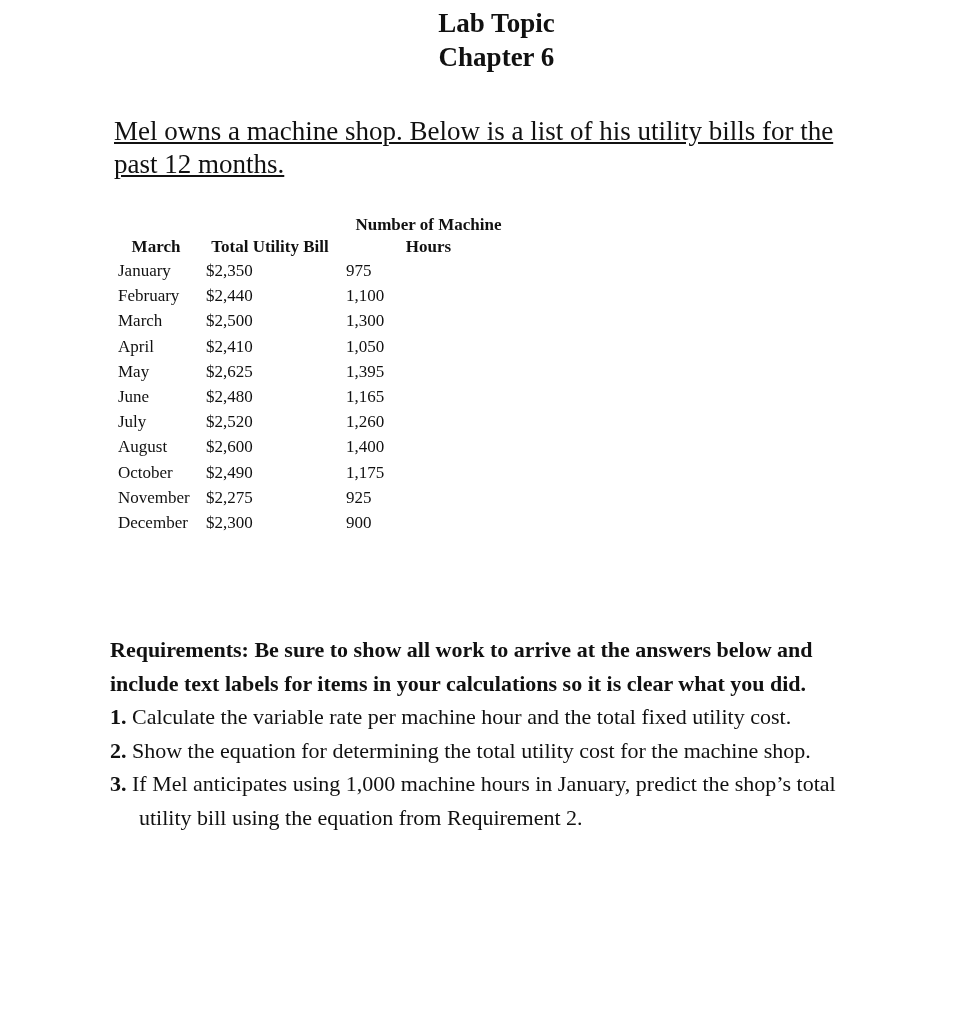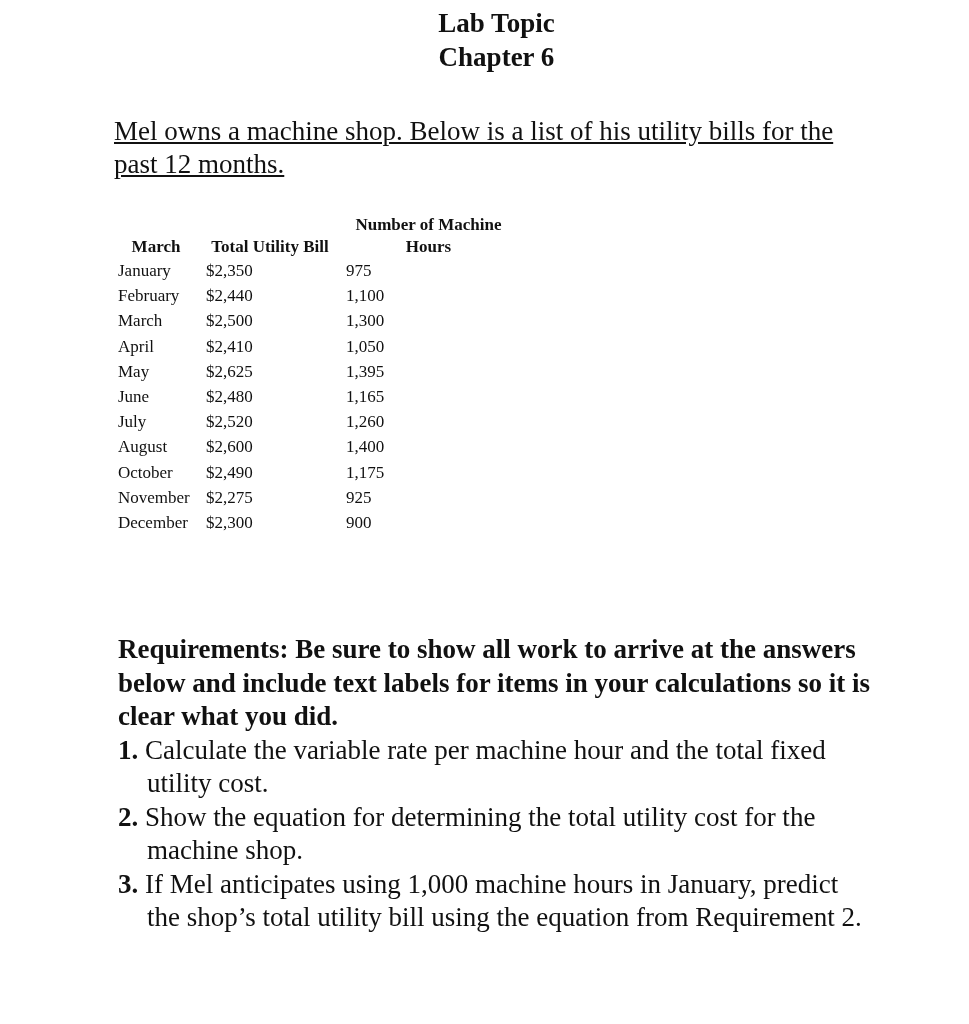--- a/index.html
+++ b/index.html
@@ -23,22 +23,22 @@
       font-weight: bold; font-size: 17px; line-height: 22px; padding: 0 6px;
       text-align: center; vertical-align: bottom;
     }
     table.data td {
       line-height: 25.2px; padding: 0 6px; text-align: left;
     }
     .col-month { width: 76px; }
     .col-bill { width: 128px; }
     .col-hours { width: 165px; }
     .req {
-      position: absolute; left: 118px; top: 633px; width: 760px;
-      font-size: 27px; line-height: 33.5px;
+      position: absolute; left: 110px; top: 633px; width: 760px;
+      font-size: 22px; line-height: 33.5px;
     }
     .req-head { font-weight: bold; }
     .req-item { padding-left: 29px; text-indent: -29px; }
     .req-num { font-weight: bold; }
   </style>
 </head>
 <body>
 
 <div class="title">
   <div>Lab Topic</div>

